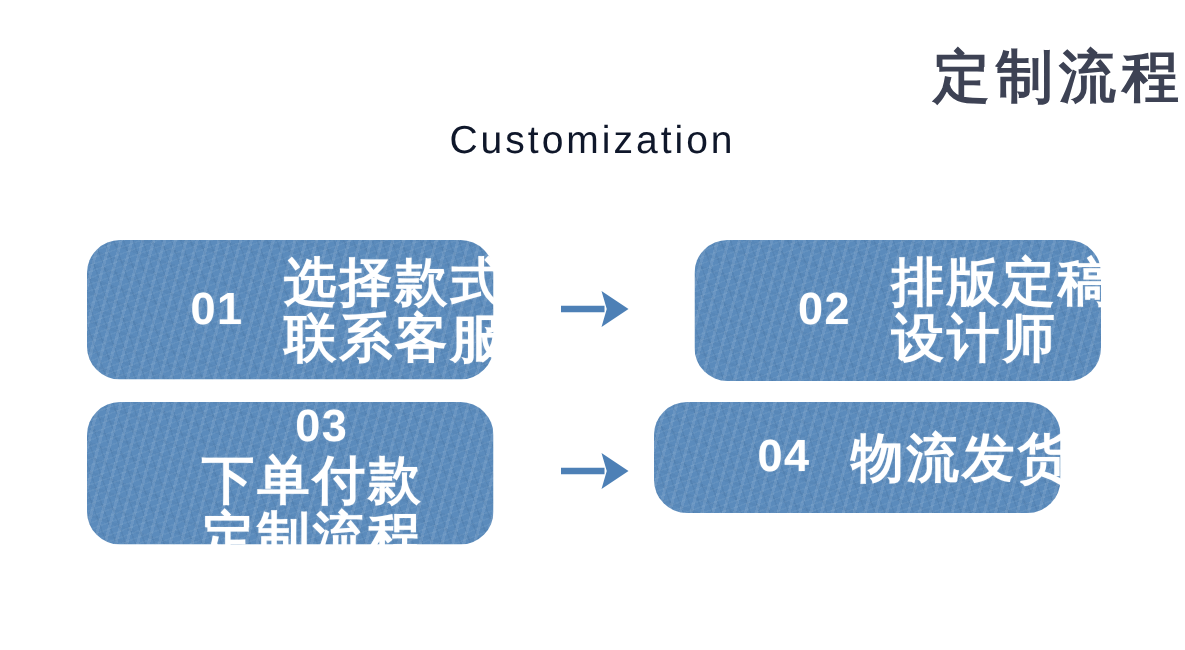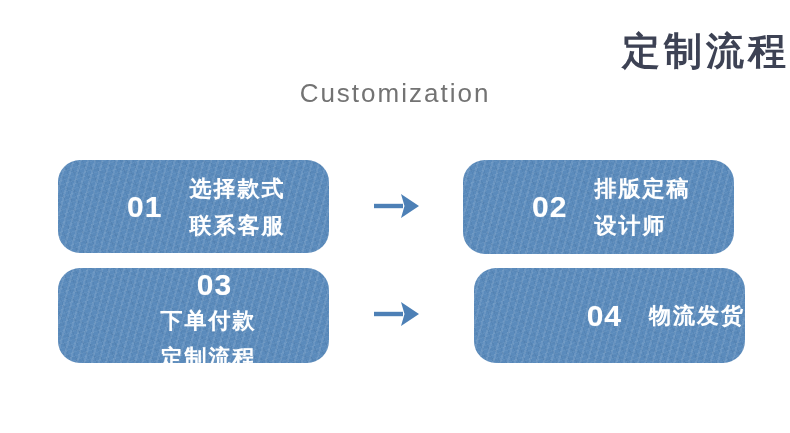--- a/index.html
+++ b/index.html
@@ -29,21 +29,21 @@
   }
   .subtitle {
     position: absolute;
     top: 78px;
     left: 0;
     width: 100%;
     text-align: center;
     font-size: 26px;
     font-weight: 400;
     letter-spacing: 2px;
-    color: #737373;
+    color: #0f172a;
   }
   .step-card {
     position: absolute;
     width: 271px;
     height: 93px;
     border-radius: 22px;
     background-color: #5b8bbc;
     
     background-image:
       repeating-linear-gradient(105deg, rgba(255,255,255,0.09) 0 2px, rgba(255,255,255,0) 2px 7px),
@@ -51,37 +51,37 @@
       repeating-linear-gradient(160deg, rgba(255,255,255,0.05) 0 1px, rgba(255,255,255,0) 1px 4px),
       repeating-linear-gradient(20deg, rgba(47,88,130,0.07) 0 2px, rgba(47,88,130,0) 2px 9px);
     display: flex;
     align-items: center;
     padding-left: 30px;
     color: #ffffff;
   }
   .card-1 { left: 58px;  top: 160px; }
   .card-2 { left: 463px; top: 160px; height: 94px; align-items: center; }
   .card-3 { left: 58px;  top: 268px; height: 95px; flex-direction: column; }
-  .card-4 { left: 474px; top: 268px; height: 95px; justify-content: flex-end; }
+  .card-4 { left: 436px; top: 268px; height: 74px; }
   .step-number {
     font-size: 30px;
     font-weight: 700;
     letter-spacing: 1px;
     margin-right: 27px;
     flex: 0 0 auto;
     text-shadow: 0 0 1px rgba(255,255,255,0.4);
     margin-left: 39px;
   }
   .step-lines {
     display: flex;
     flex-direction: column;
     justify-content: center;
   }
   .step-line {
-    font-size: 22px;
+    font-size: 35px;
     font-weight: 700;
     letter-spacing: 2px;
     line-height: 37px;
     white-space: nowrap;
     text-shadow: 0 0 1px rgba(255,255,255,0.4);
   }
   .flow-arrow {
     position: absolute;
     width: 48px;
     height: 34px;

